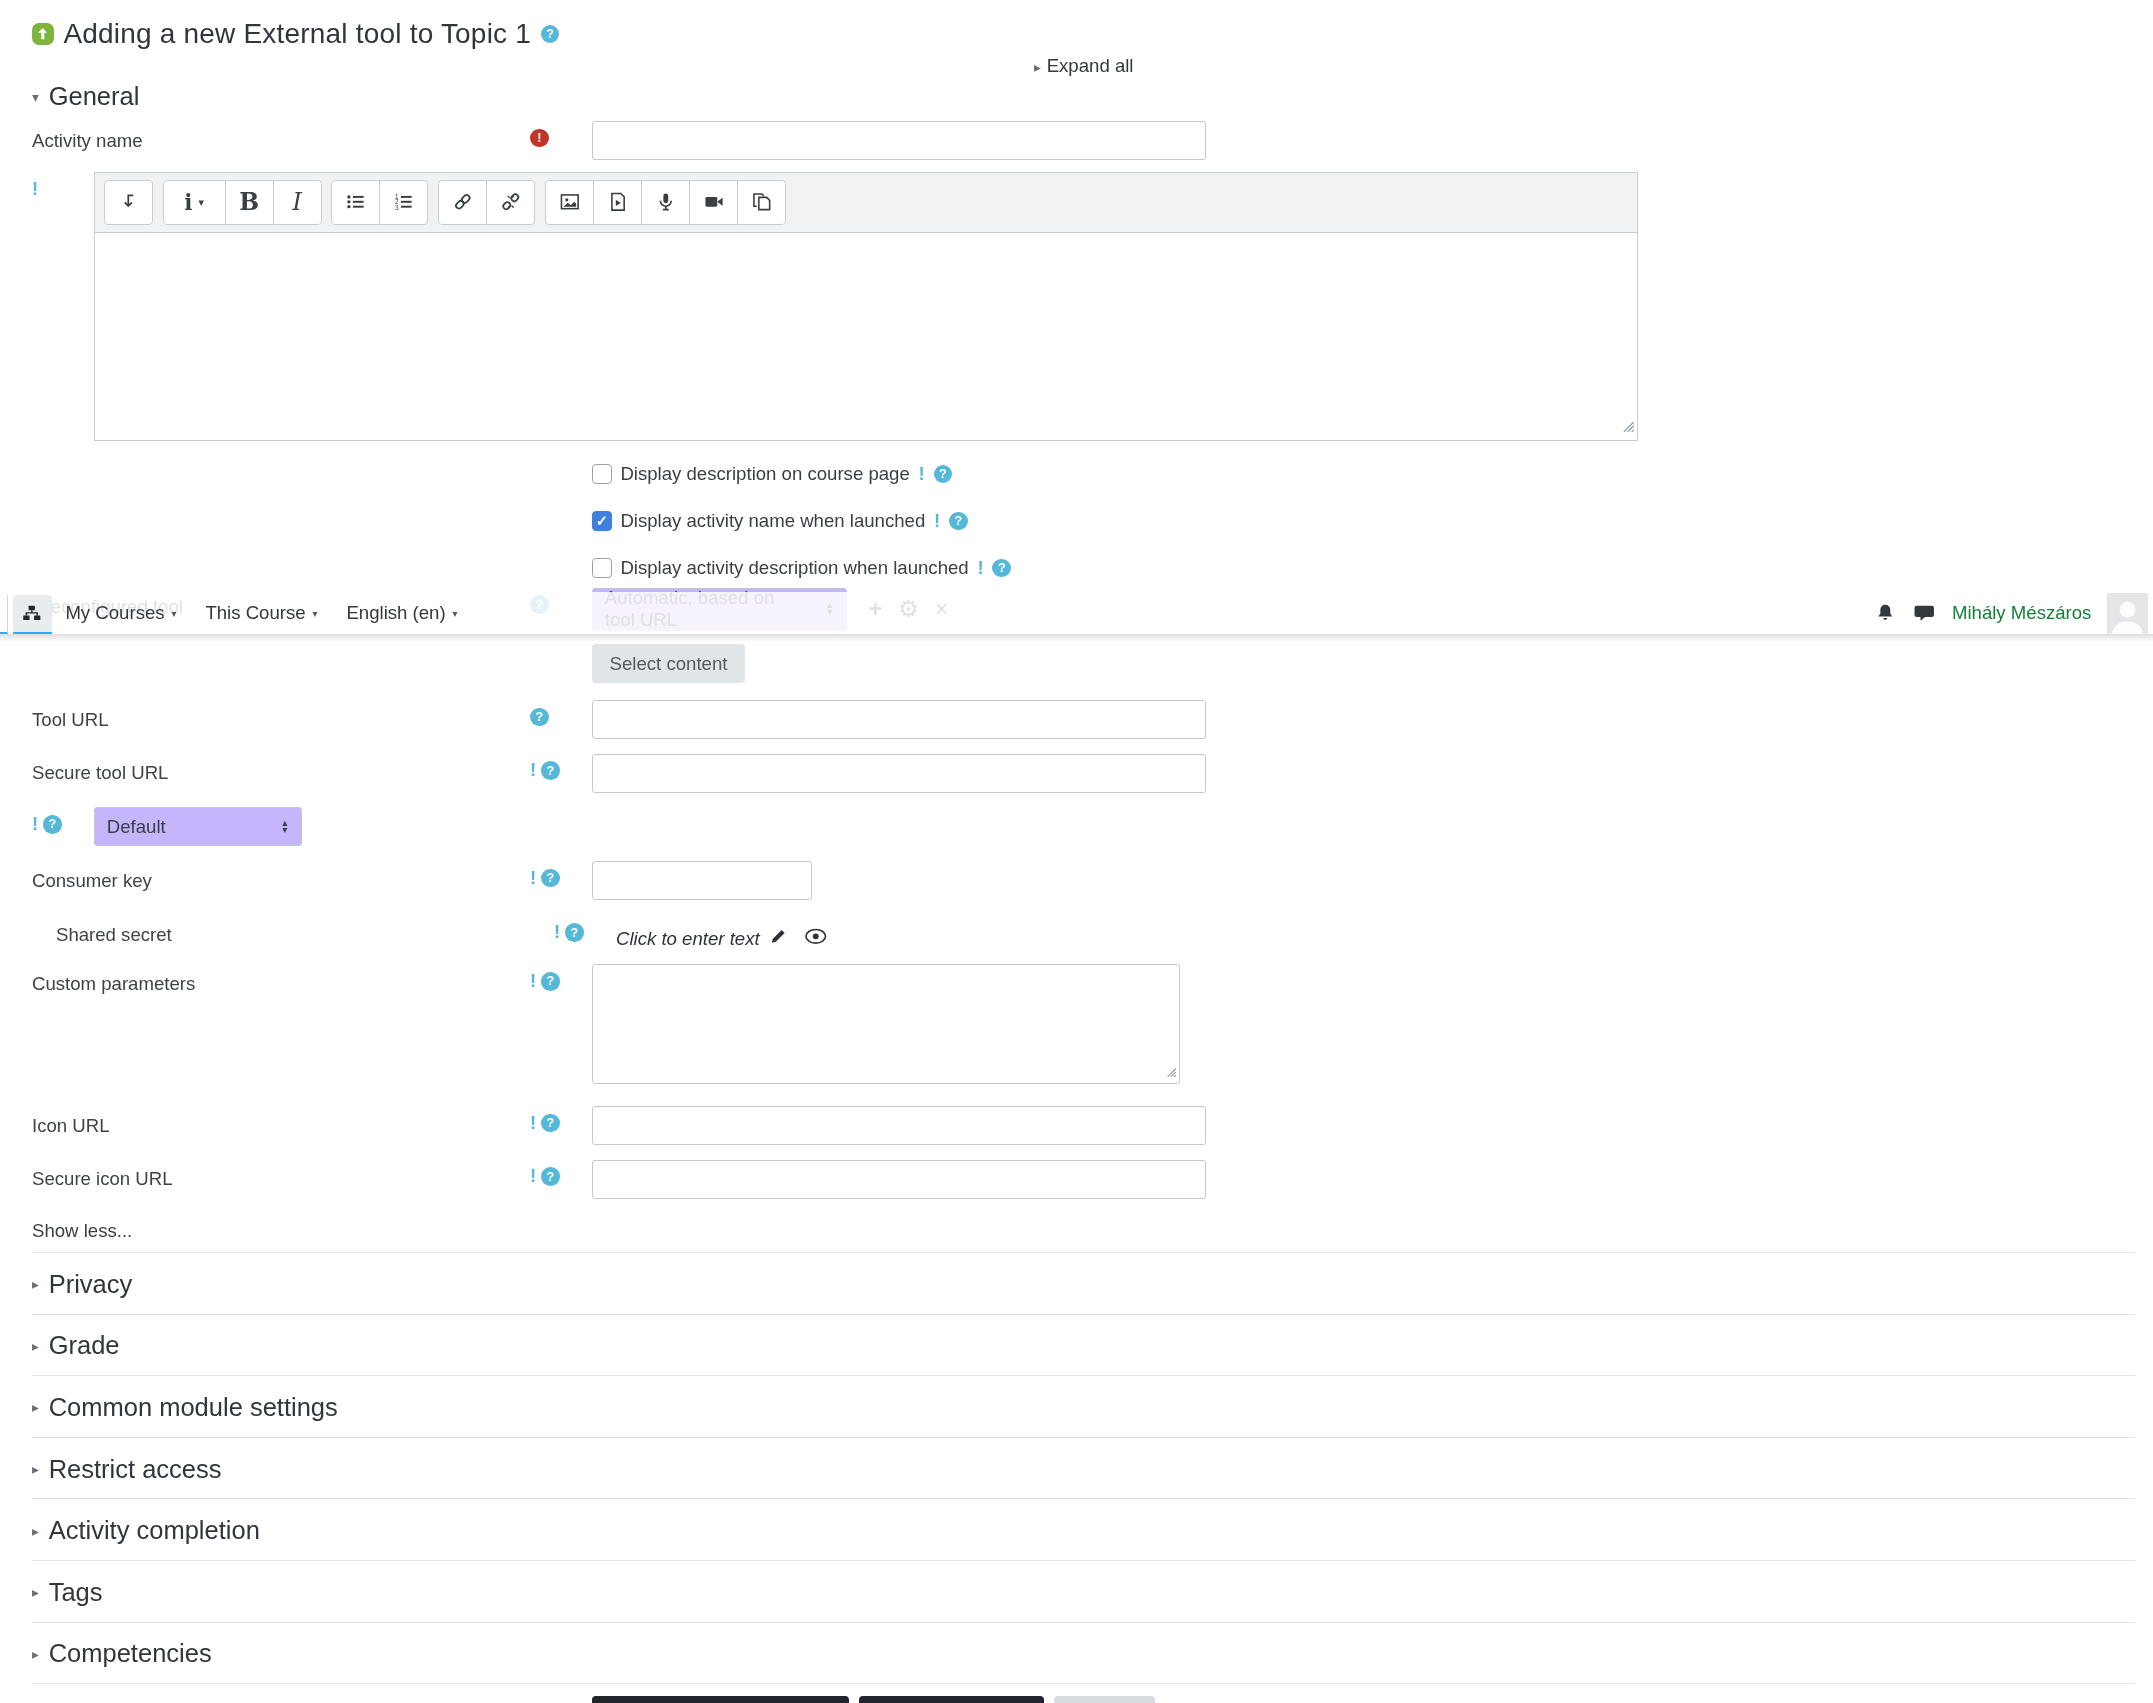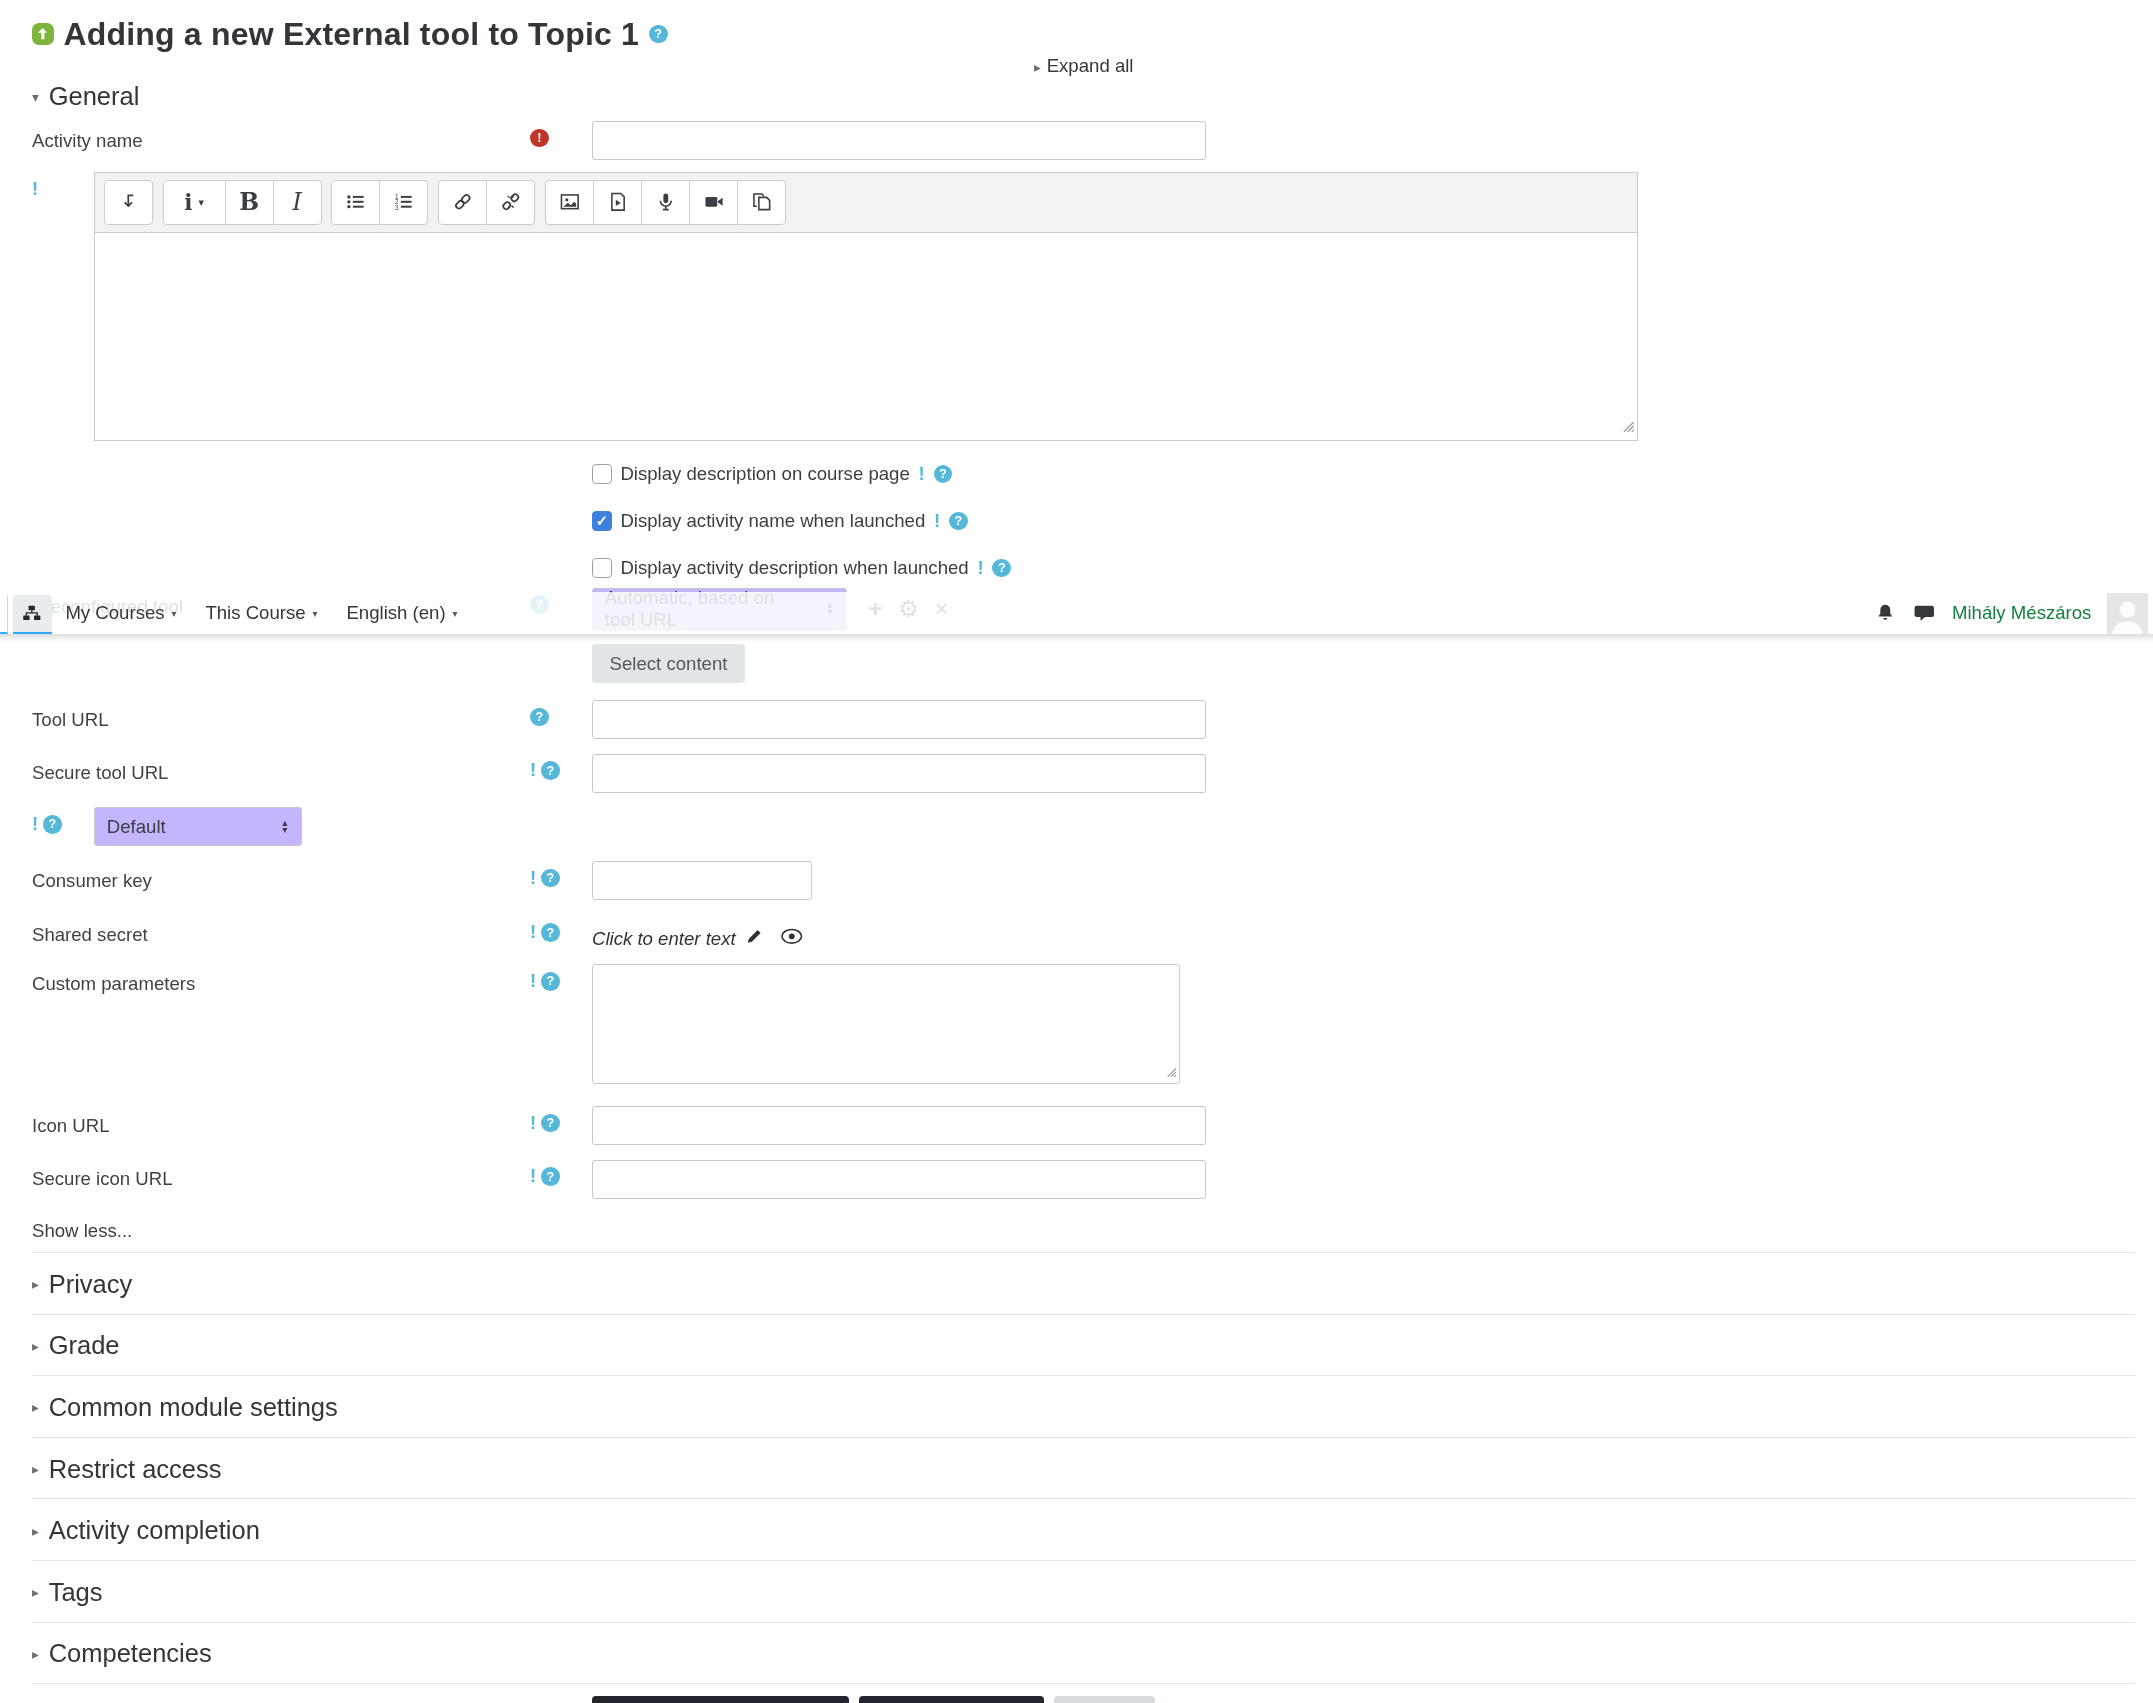--- a/index.html
+++ b/index.html
@@ -7,21 +7,21 @@
   body {
     width:2153px; height:1703px; position:relative; overflow:hidden;
     background:#fff; font-family:"Liberation Sans", sans-serif;
     color:#45484c; font-size:18.6px;
   }
   .content { padding:13.7px 17.6px 0 32px; position:relative; }
 
   
   .title-row { display:flex; align-items:center; gap:9.8px; height:41px; }
   .lti-icon { width:21.6px; height:21.6px; border-radius:6.9px; background:#7cb43c; display:flex; align-items:center; justify-content:center; flex:0 0 auto; }
-  h1.page-title { font-size:32px; font-weight:700; color:#32363a; margin:0; letter-spacing:0.2px; }
+  h1.page-title { font-size:28px; font-weight:400; color:#32363a; margin:0; letter-spacing:0.2px; }
   .help-dot { width:18.6px; height:18.6px; border-radius:50%; background:#56b8d8; color:#fff; font-size:12.7px; font-weight:bold; display:inline-flex; align-items:center; justify-content:center; flex:0 0 auto; }
   .expand-row { height:23.5px; text-align:center; color:#34383c; font-size:18.6px; }
   .tri-right { color:#6b7075; font-size:13.7px; margin-right:5.9px; }
   .tri-down  { color:#6b7075; font-size:13.7px; margin-right:9.8px; }
 
   h2.section-h { font-size:25.5px; font-weight:400; color:#32363a; margin:0; display:flex; align-items:center; }
   .general-h { margin-top:13.7px; height:37px; }
 
   
   .frow { display:flex; align-items:flex-start; }
@@ -95,21 +95,21 @@
   textarea.ta { width:588px; height:120px; border:1px solid #c3c9ce; border-radius:2.9px; resize:none; font:inherit; padding:7.8px 9.8px; outline:none; }
 
   .show-less { margin-top:21.6px; color:#3b3f43; cursor:pointer; display:inline-block; }
   hr.div { border:none; border-top:1px solid #dfe3e6; margin:9.8px 0 0 0; }
 
   .collapsed-section { padding-top:11.8px; }
   .collapsed-section h2 { height:39px; }
 
   .btnrow { margin:11.8px 0 0 560px; display:flex; gap:9.8px; }
 
-  .mt15 { margin-top:14.7px; } .mt17 { margin-top:16.7px; } .mt20 { margin-top:19.6px; } .mt14 { margin-top:13.7px; }
+  .mt15 { margin-top:14.7px; } .mt17 { margin-top:16.7px; } .mt20 { margin-top:19.6px;margin-left:24px; } .mt14 { margin-top:13.7px; }
 </style>
 </head>
 <body>
 
 <div class="content">
 
   
   <div class="title-row">
     <span class="lti-icon">
       <svg width="13.7" height="13.7" viewBox="0 0 14 14">

